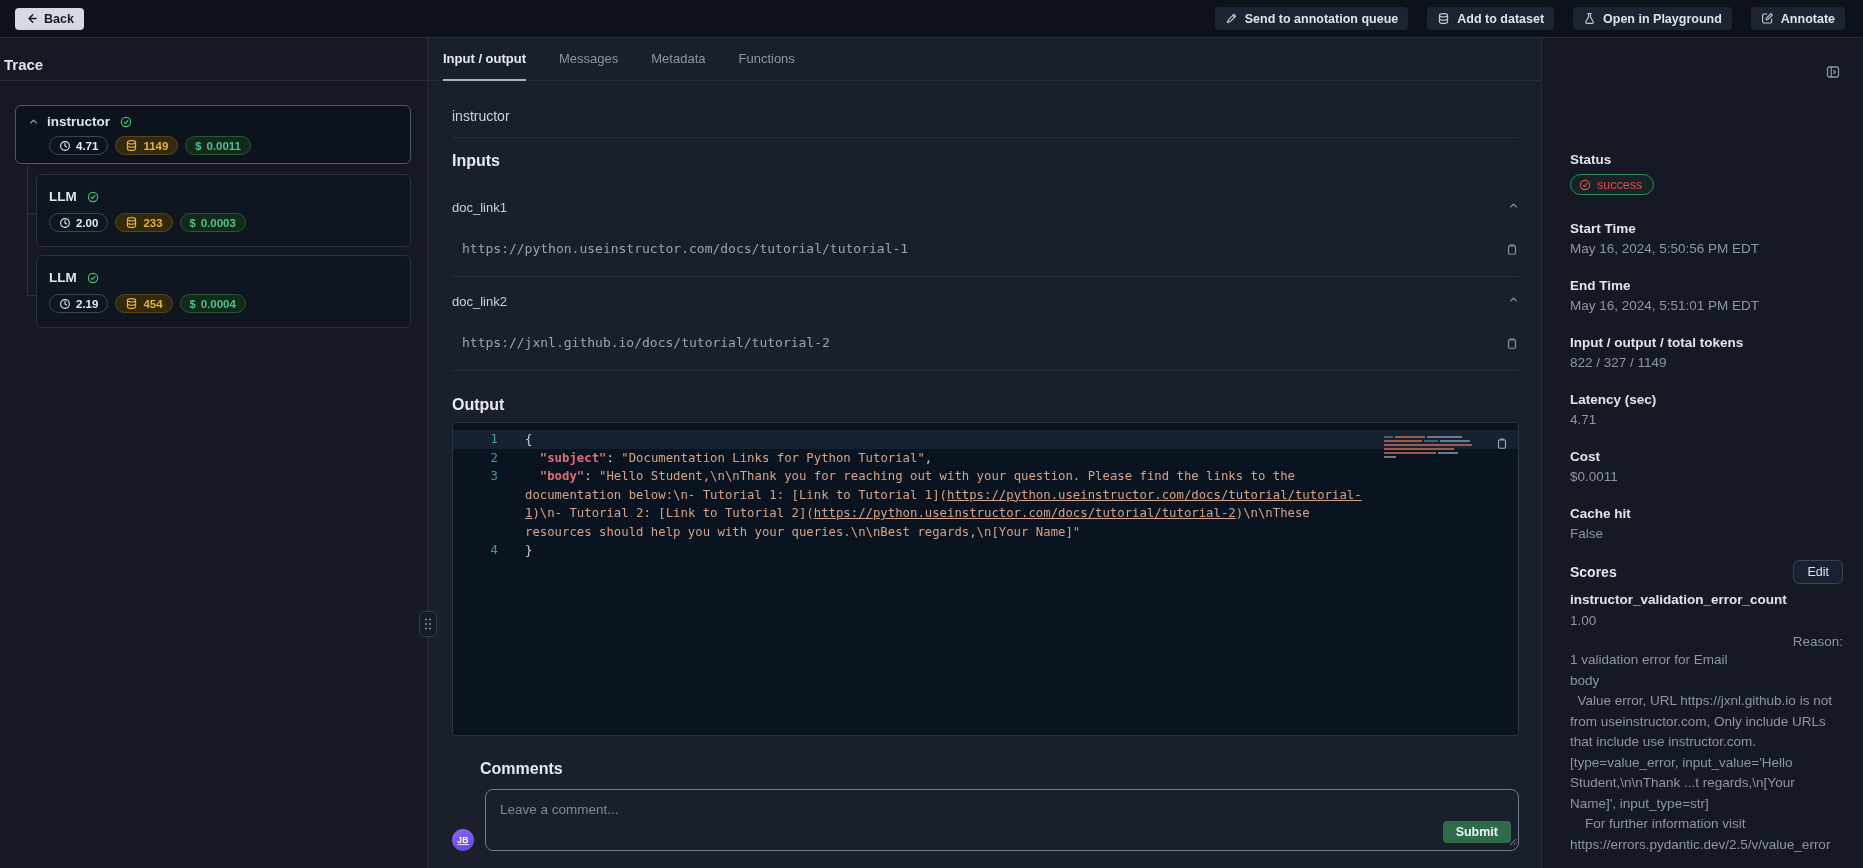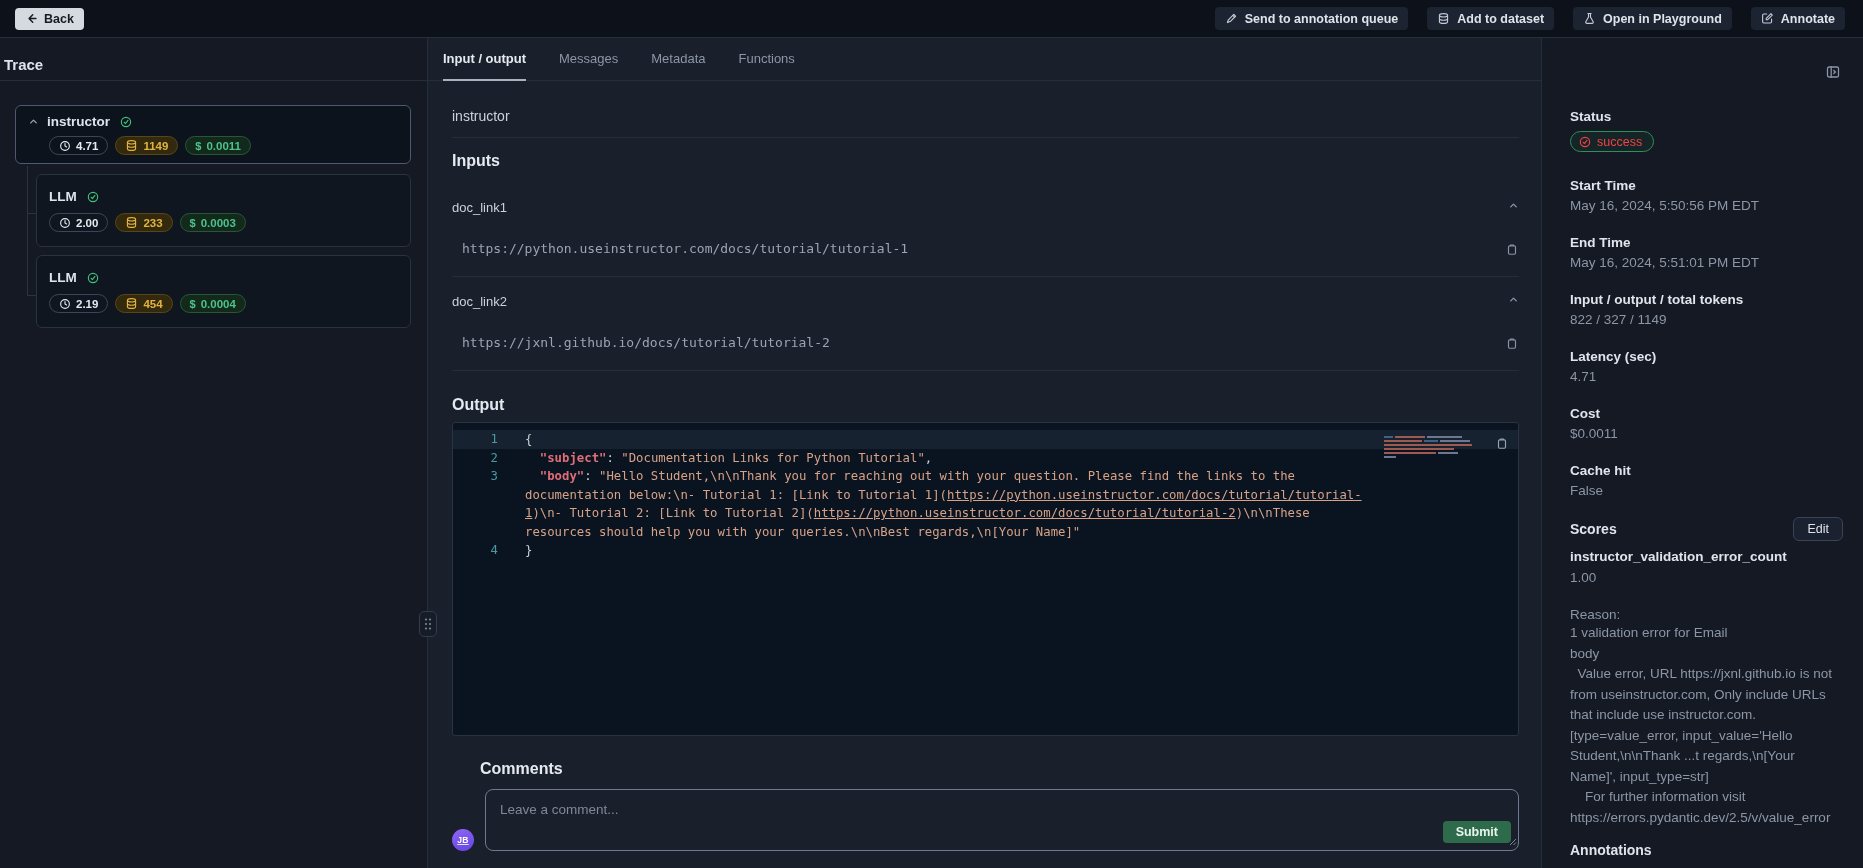--- a/index.html
+++ b/index.html
@@ -110,32 +110,32 @@
     color:var(--txt);font-family:inherit;font-size:13.5px;padding:12px 14px;}
   .comment-box textarea::placeholder{color:#7e8898;}
   .submit-btn{position:absolute;right:7px;bottom:7px;background:#2d6b4b;color:#eaf4ee;border:none;
     border-radius:4px;font-size:12.5px;font-weight:600;font-family:inherit;padding:4px 13px;cursor:pointer;}
   .resize-h{position:absolute;right:1px;bottom:1px;color:#7e8898;}
 
   
   .collapse-btn{position:absolute;top:24px;right:20px;background:none;border:none;color:#8b95a8;cursor:pointer;padding:2px;}
   .rp-body{padding:72px 20px 0 28px;}
   .fld{margin-bottom:22px;}
-  .fld.status{margin-bottom:27px;}
+  .fld.status{margin-bottom:27px;margin-top:43px;}
   .fld-label{font-size:13.5px;font-weight:700;color:#e0e4eb;line-height:14px;margin-bottom:5px;}
   .fld-value{font-size:13.5px;color:var(--dim);line-height:16px;}
   .status-badge{display:inline-flex;align-items:center;gap:6px;margin-top:2px;height:21px;padding:0 11px 0 8px;
     border:1px solid #2d9058;border-radius:999px;color:#ef4444;font-size:12.5px;background:rgba(68,197,126,.06);}
   .scores-row{display:flex;align-items:center;justify-content:space-between;margin-top:-4px;}
   .scores-title{font-size:14px;font-weight:700;color:#e0e4eb;}
   .edit-btn{background:#1a2130;border:1px solid #3a4455;border-radius:6px;color:#dfe3ea;
     font-size:12.5px;font-family:inherit;padding:4px 13px;cursor:pointer;}
   .score-name{font-size:13.5px;font-weight:700;color:#e0e4eb;margin-top:8px;line-height:16px;}
   .score-val{font-size:13.5px;color:var(--dim);margin-top:5px;}
-  .reason-lbl{font-size:13.5px;color:var(--dim);margin-top:22px;}
+  .reason-lbl{font-size:13.5px;color:var(--dim);margin-top:6px;text-align:right;}
   .reason-text{font-size:13.5px;color:var(--dim);line-height:20.5px;margin-top:1px;white-space:pre-wrap;word-break:break-word;}
   .annot-h{font-size:14px;font-weight:700;color:#e0e4eb;margin-top:14px;}
 
   
   .grip{position:absolute;left:419px;top:573px;width:18px;height:26px;background:#161c28;
     border:1px solid #333c4e;border-radius:5px;z-index:5;display:flex;align-items:center;justify-content:center;
     color:#7e8898;cursor:col-resize;}
 </style>
 </head>
 <body>

